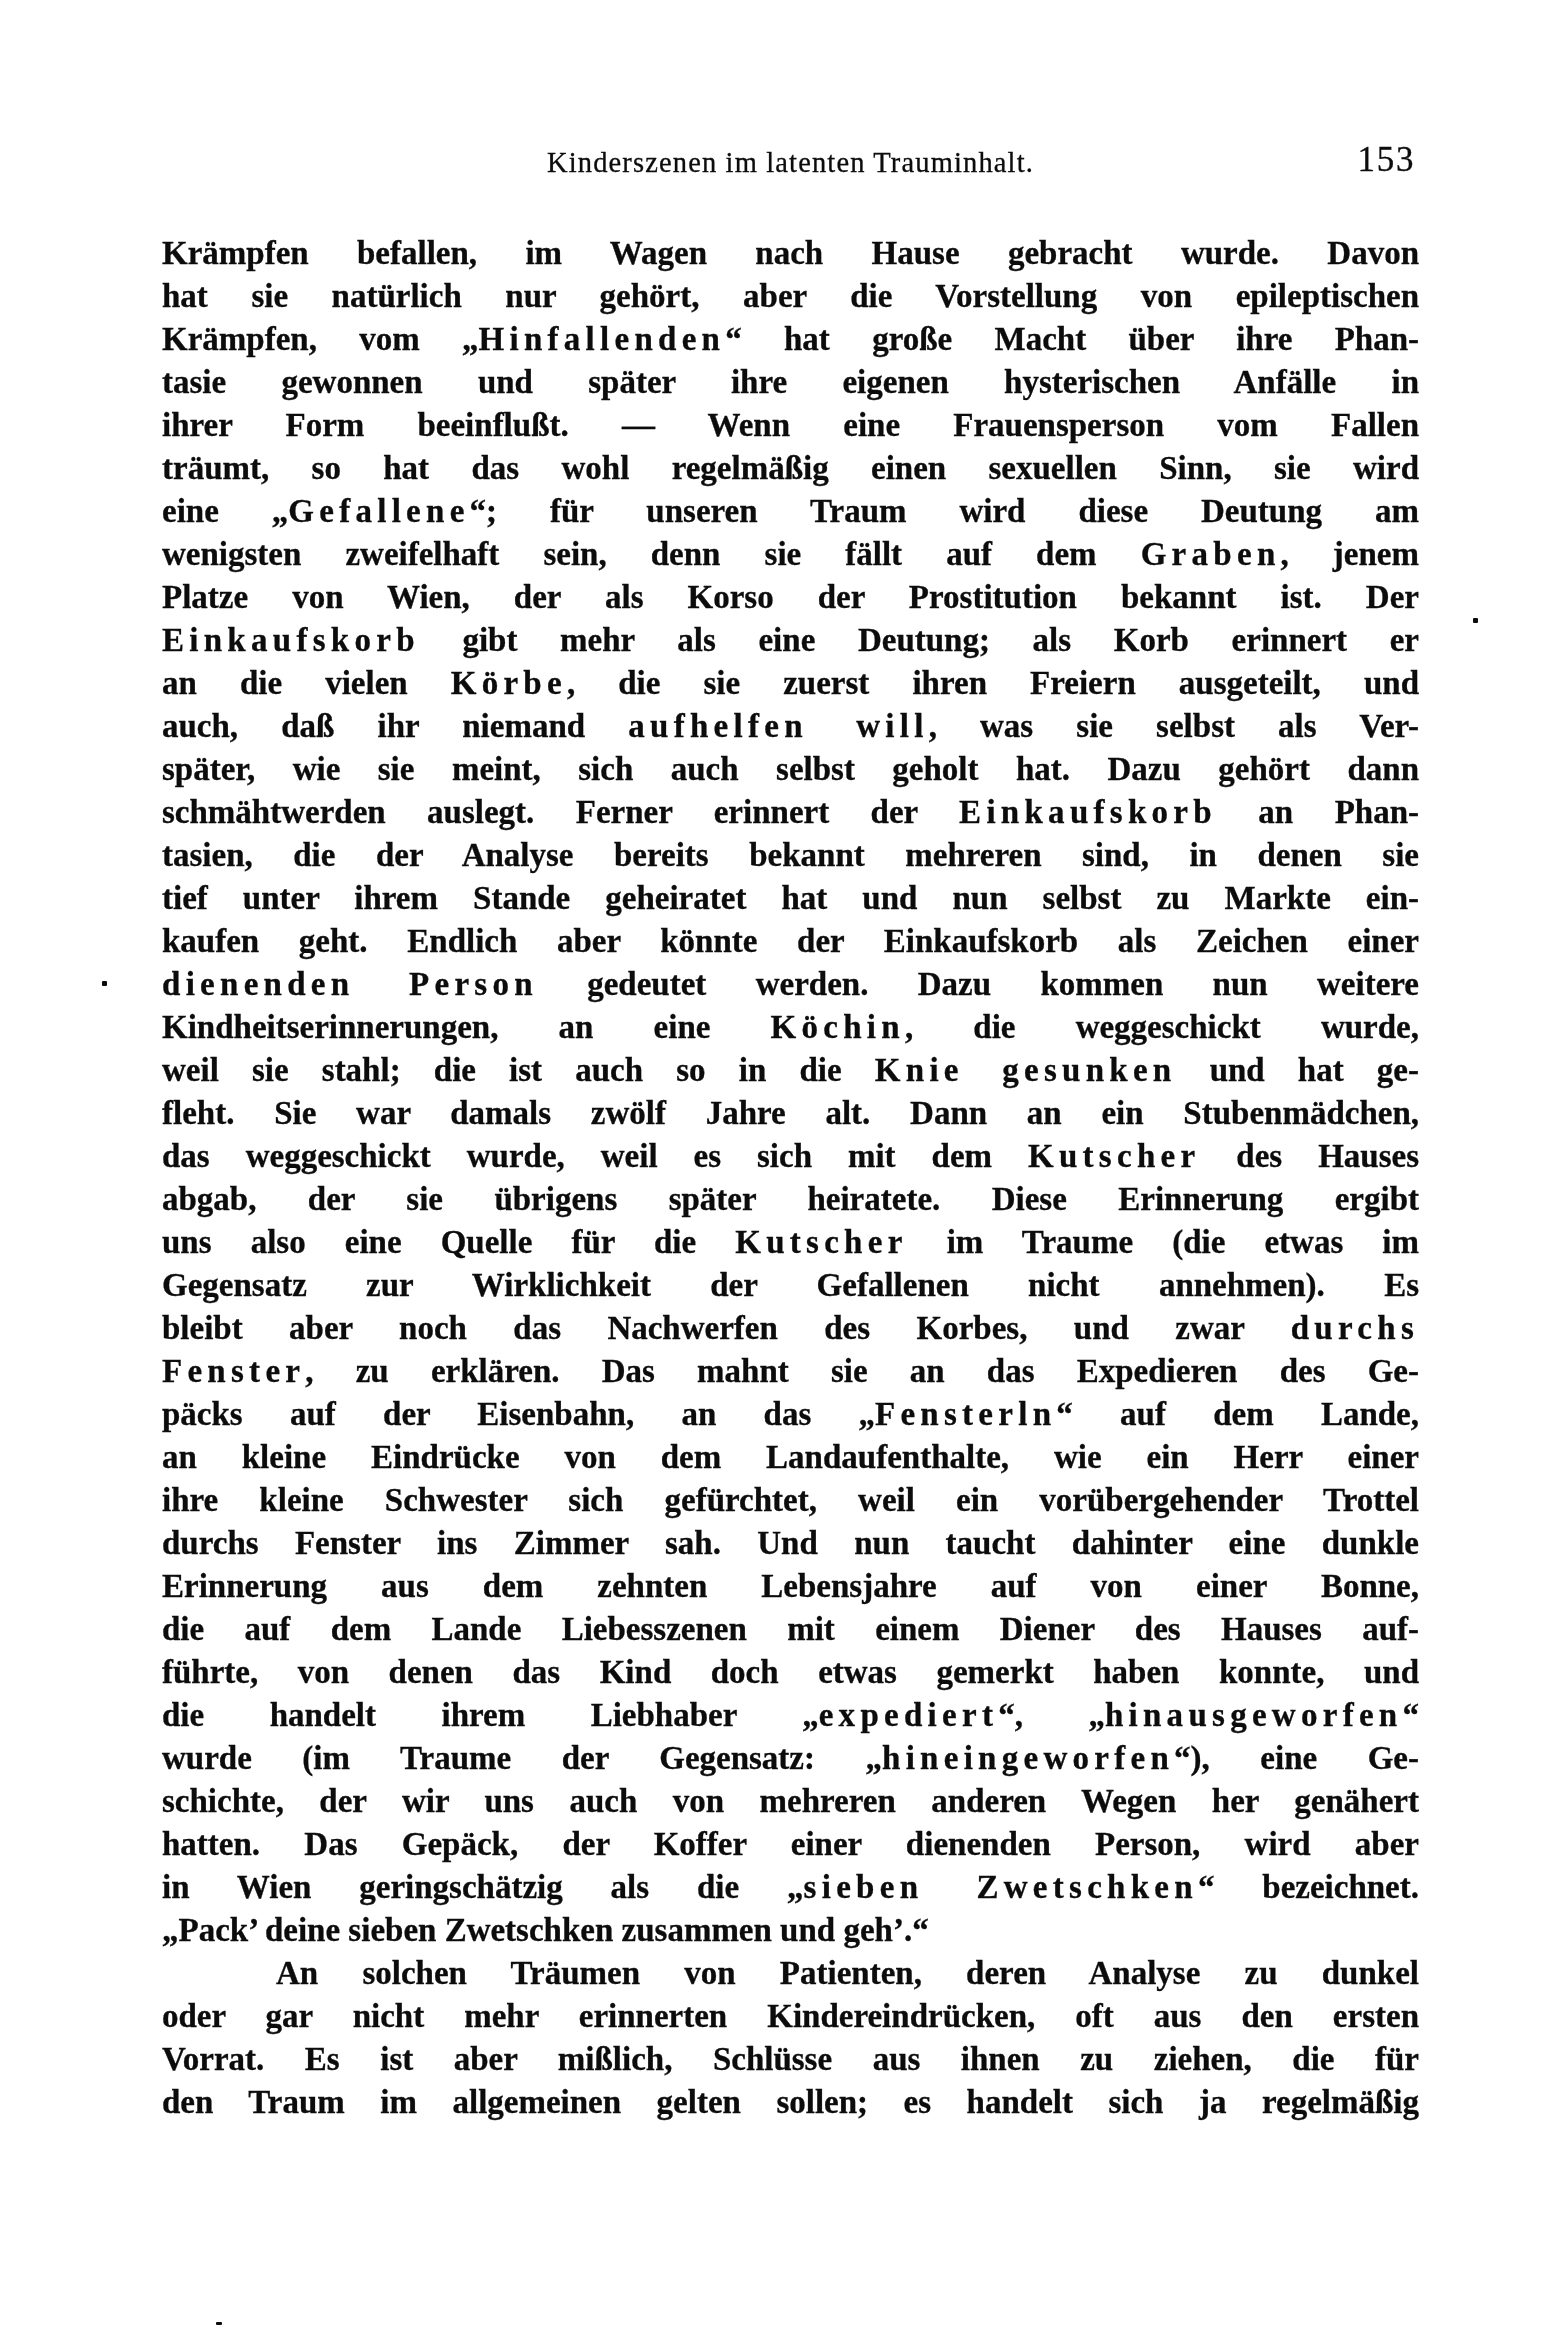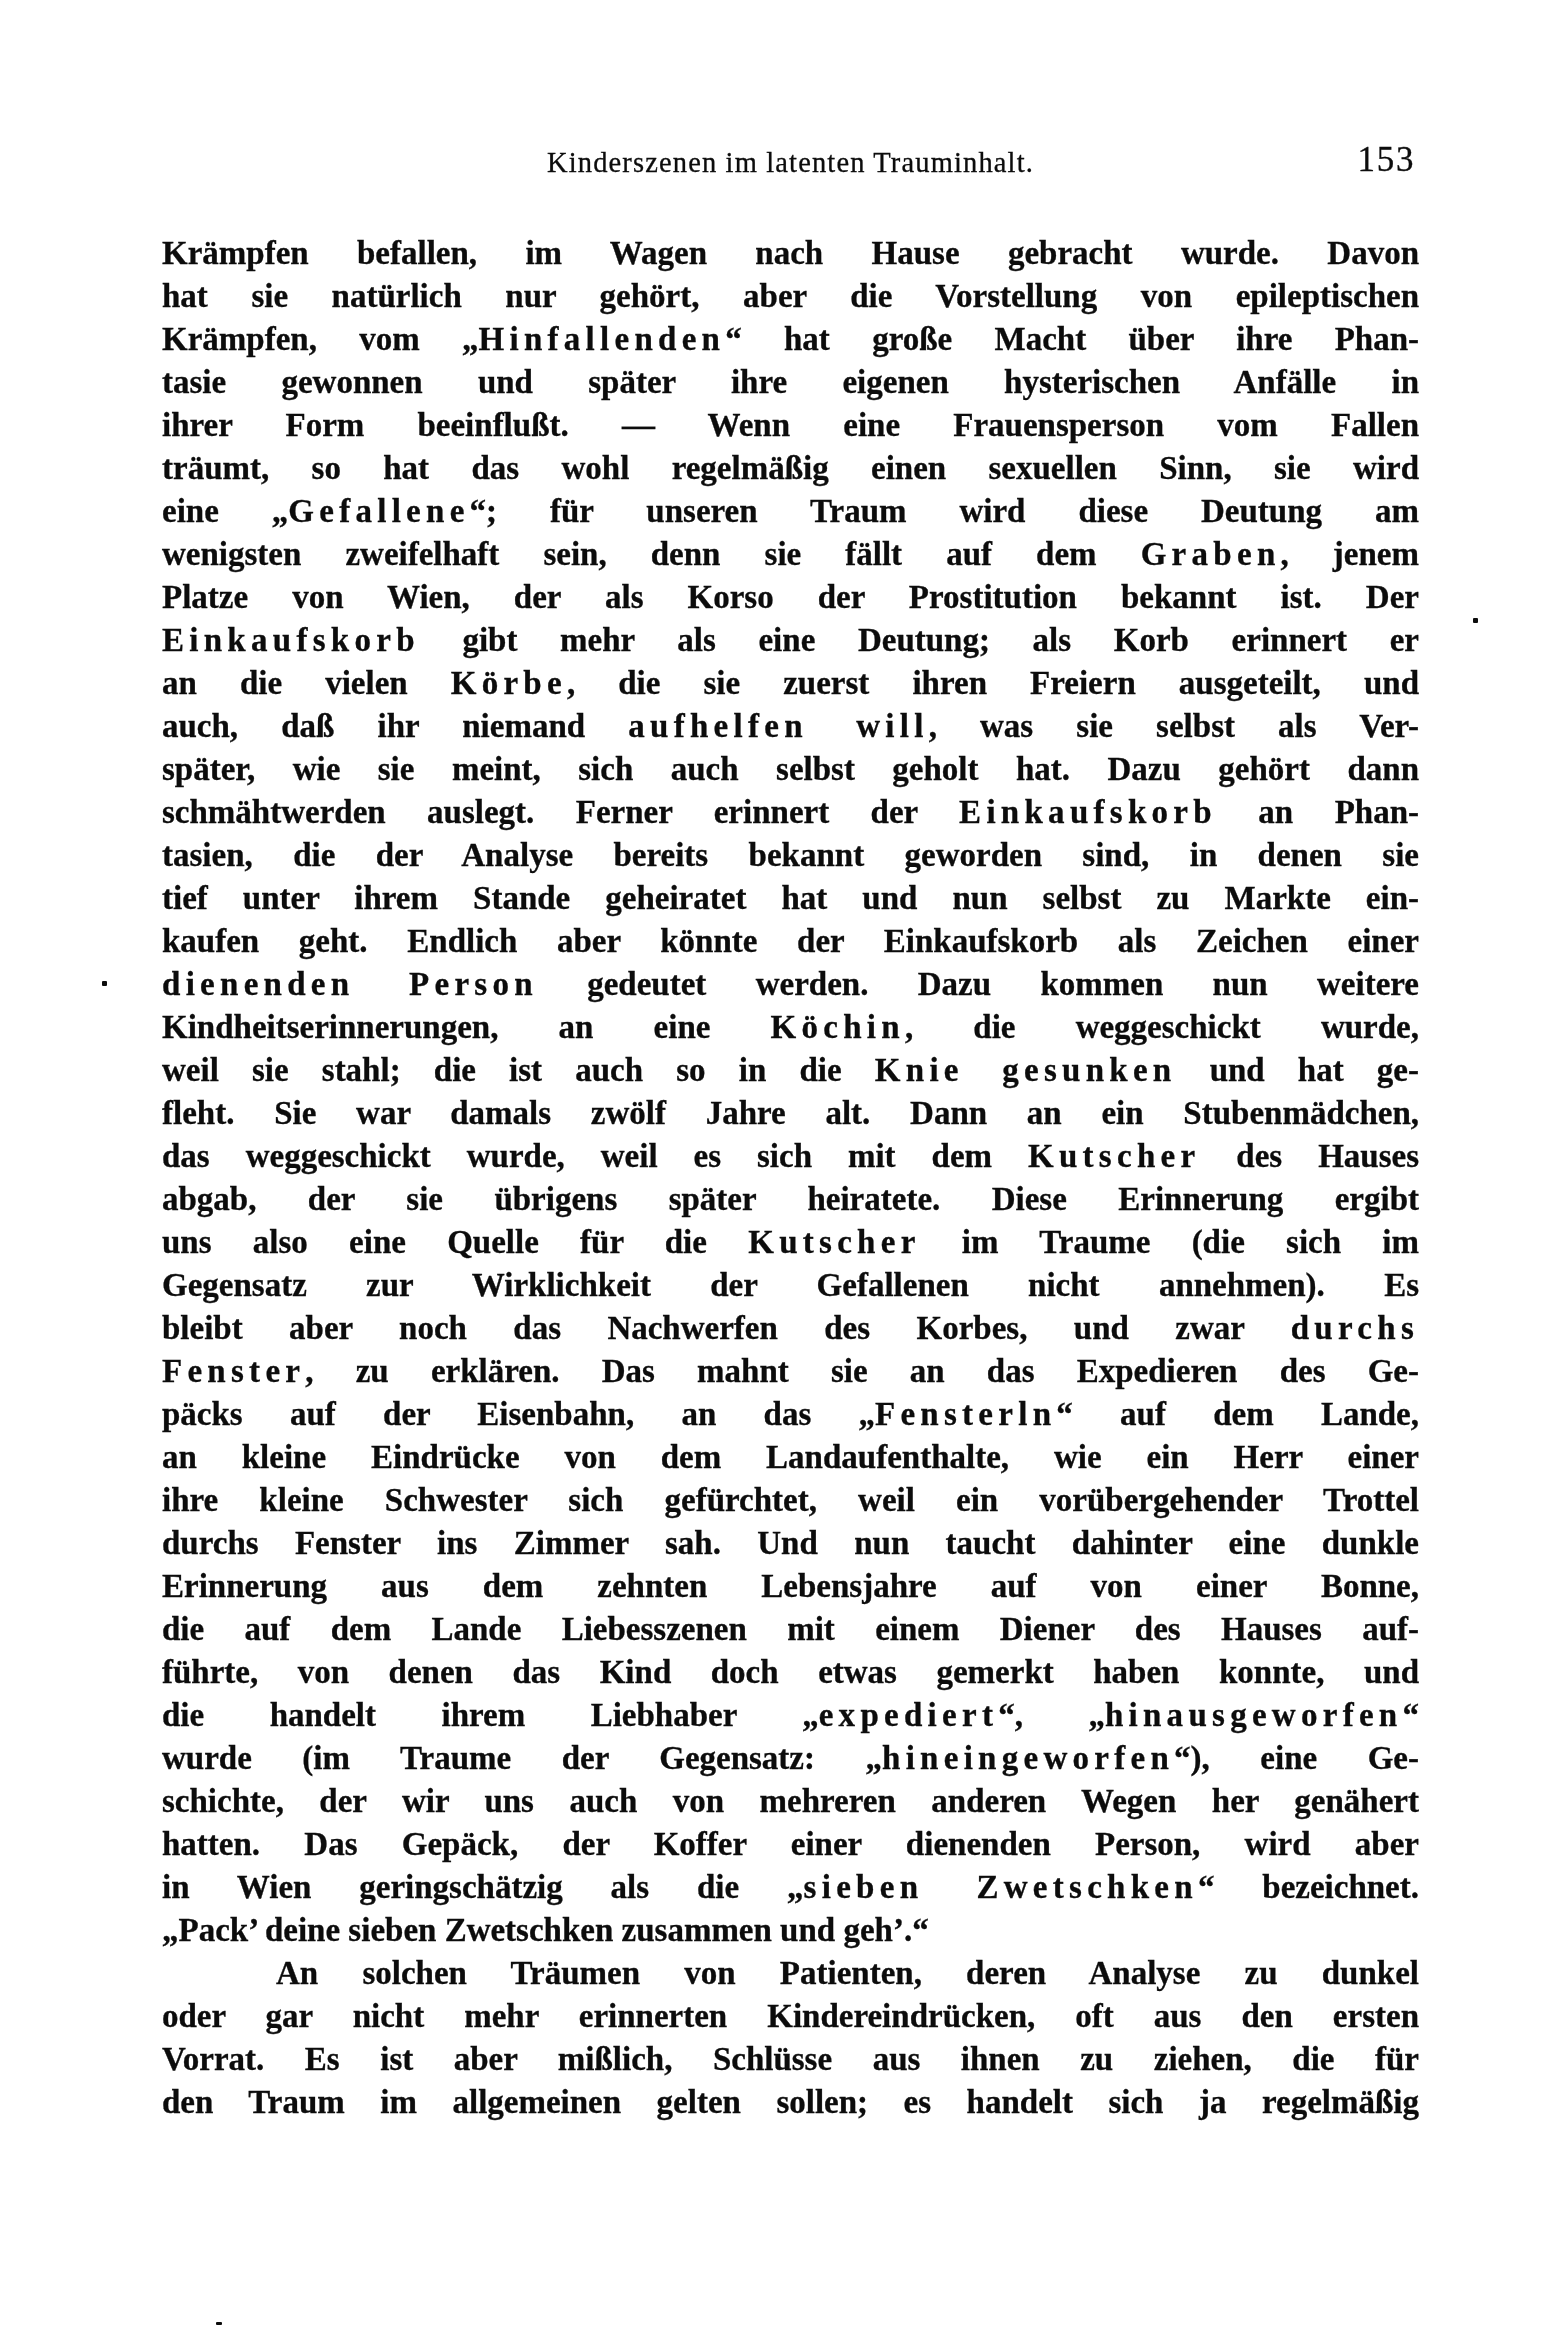--- a/index.html
+++ b/index.html
@@ -92,30 +92,30 @@
       <div class="line"><span class="plain">ihrer Form beeinflußt. — Wenn eine Frauensperson vom Fallen</span></div>
       <div class="line"><span class="plain">träumt, so hat das wohl regelmäßig einen sexuellen Sinn, sie wird</span></div>
       <div class="line"><span class="plain">eine „</span><span class="gesperrt">Gefallene</span><span class="plain">“; für unseren Traum wird diese Deutung am</span></div>
       <div class="line"><span class="plain">wenigsten zweifelhaft sein, denn sie fällt auf dem </span><span class="gesperrt">Graben</span><span class="plain">, jenem</span></div>
       <div class="line"><span class="plain">Platze von Wien, der als Korso der Prostitution bekannt ist. Der</span></div>
       <div class="line"><span class="gesperrt">Einkaufskorb</span><span class="plain"> gibt mehr als eine Deutung; als Korb erinnert er</span></div>
       <div class="line"><span class="plain">an die vielen </span><span class="gesperrt">Körbe</span><span class="plain">, die sie zuerst ihren Freiern ausgeteilt, und</span></div>
       <div class="line"><span class="plain">auch, daß ihr niemand </span><span class="gesperrt">aufhelfen will</span><span class="plain">, was sie selbst als Ver-</span></div>
       <div class="line"><span class="plain">später, wie sie meint, sich auch selbst geholt hat. Dazu gehört dann</span></div>
       <div class="line"><span class="plain">schmähtwerden auslegt. Ferner erinnert der </span><span class="gesperrt">Einkaufskorb</span><span class="plain"> an Phan-</span></div>
-      <div class="line"><span class="plain">tasien, die der Analyse bereits bekannt geworden sind, in denen sie</span></div>
+      <div class="line"><span class="plain">tasien, die der Analyse bereits bekannt mehreren sind, in denen sie</span></div>
       <div class="line"><span class="plain">tief unter ihrem Stande geheiratet hat und nun selbst zu Markte ein-</span></div>
       <div class="line"><span class="plain">kaufen geht. Endlich aber könnte der Einkaufskorb als Zeichen einer</span></div>
       <div class="line"><span class="gesperrt">dienenden Person</span><span class="plain"> gedeutet werden. Dazu kommen nun weitere</span></div>
       <div class="line"><span class="plain">Kindheitserinnerungen, an eine </span><span class="gesperrt">Köchin</span><span class="plain">, die weggeschickt wurde,</span></div>
       <div class="line"><span class="plain">weil sie stahl; die ist auch so in die </span><span class="gesperrt">Knie gesunken</span><span class="plain"> und hat ge-</span></div>
       <div class="line"><span class="plain">fleht. Sie war damals zwölf Jahre alt. Dann an ein Stubenmädchen,</span></div>
       <div class="line"><span class="plain">das weggeschickt wurde, weil es sich mit dem </span><span class="gesperrt">Kutscher</span><span class="plain"> des Hauses</span></div>
       <div class="line"><span class="plain">abgab, der sie übrigens später heiratete. Diese Erinnerung ergibt</span></div>
-      <div class="line"><span class="plain">uns also eine Quelle für die </span><span class="gesperrt">Kutscher</span><span class="plain"> im Traume (die sich im</span></div>
+      <div class="line"><span class="plain">uns also eine Quelle für die </span><span class="gesperrt">Kutscher</span><span class="plain"> im Traume (die etwas im</span></div>
       <div class="line"><span class="plain">Gegensatz zur Wirklichkeit der Gefallenen nicht annehmen). Es</span></div>
       <div class="line"><span class="plain">bleibt aber noch das Nachwerfen des Korbes, und zwar </span><span class="gesperrt">durchs</span></div>
       <div class="line"><span class="gesperrt">Fenster</span><span class="plain">, zu erklären. Das mahnt sie an das Expedieren des Ge-</span></div>
       <div class="line"><span class="plain">päcks auf der Eisenbahn, an das „</span><span class="gesperrt">Fensterln</span><span class="plain">“ auf dem Lande,</span></div>
       <div class="line"><span class="plain">an kleine Eindrücke von dem Landaufenthalte, wie ein Herr einer</span></div>
       <div class="line"><span class="plain">ihre kleine Schwester sich gefürchtet, weil ein vorübergehender Trottel</span></div>
       <div class="line"><span class="plain">durchs Fenster ins Zimmer sah. Und nun taucht dahinter eine dunkle</span></div>
       <div class="line"><span class="plain">Erinnerung aus dem zehnten Lebensjahre auf von einer Bonne,</span></div>
       <div class="line"><span class="plain">die auf dem Lande Liebesszenen mit einem Diener des Hauses auf-</span></div>
       <div class="line"><span class="plain">führte, von denen das Kind doch etwas gemerkt haben konnte, und</span></div>

